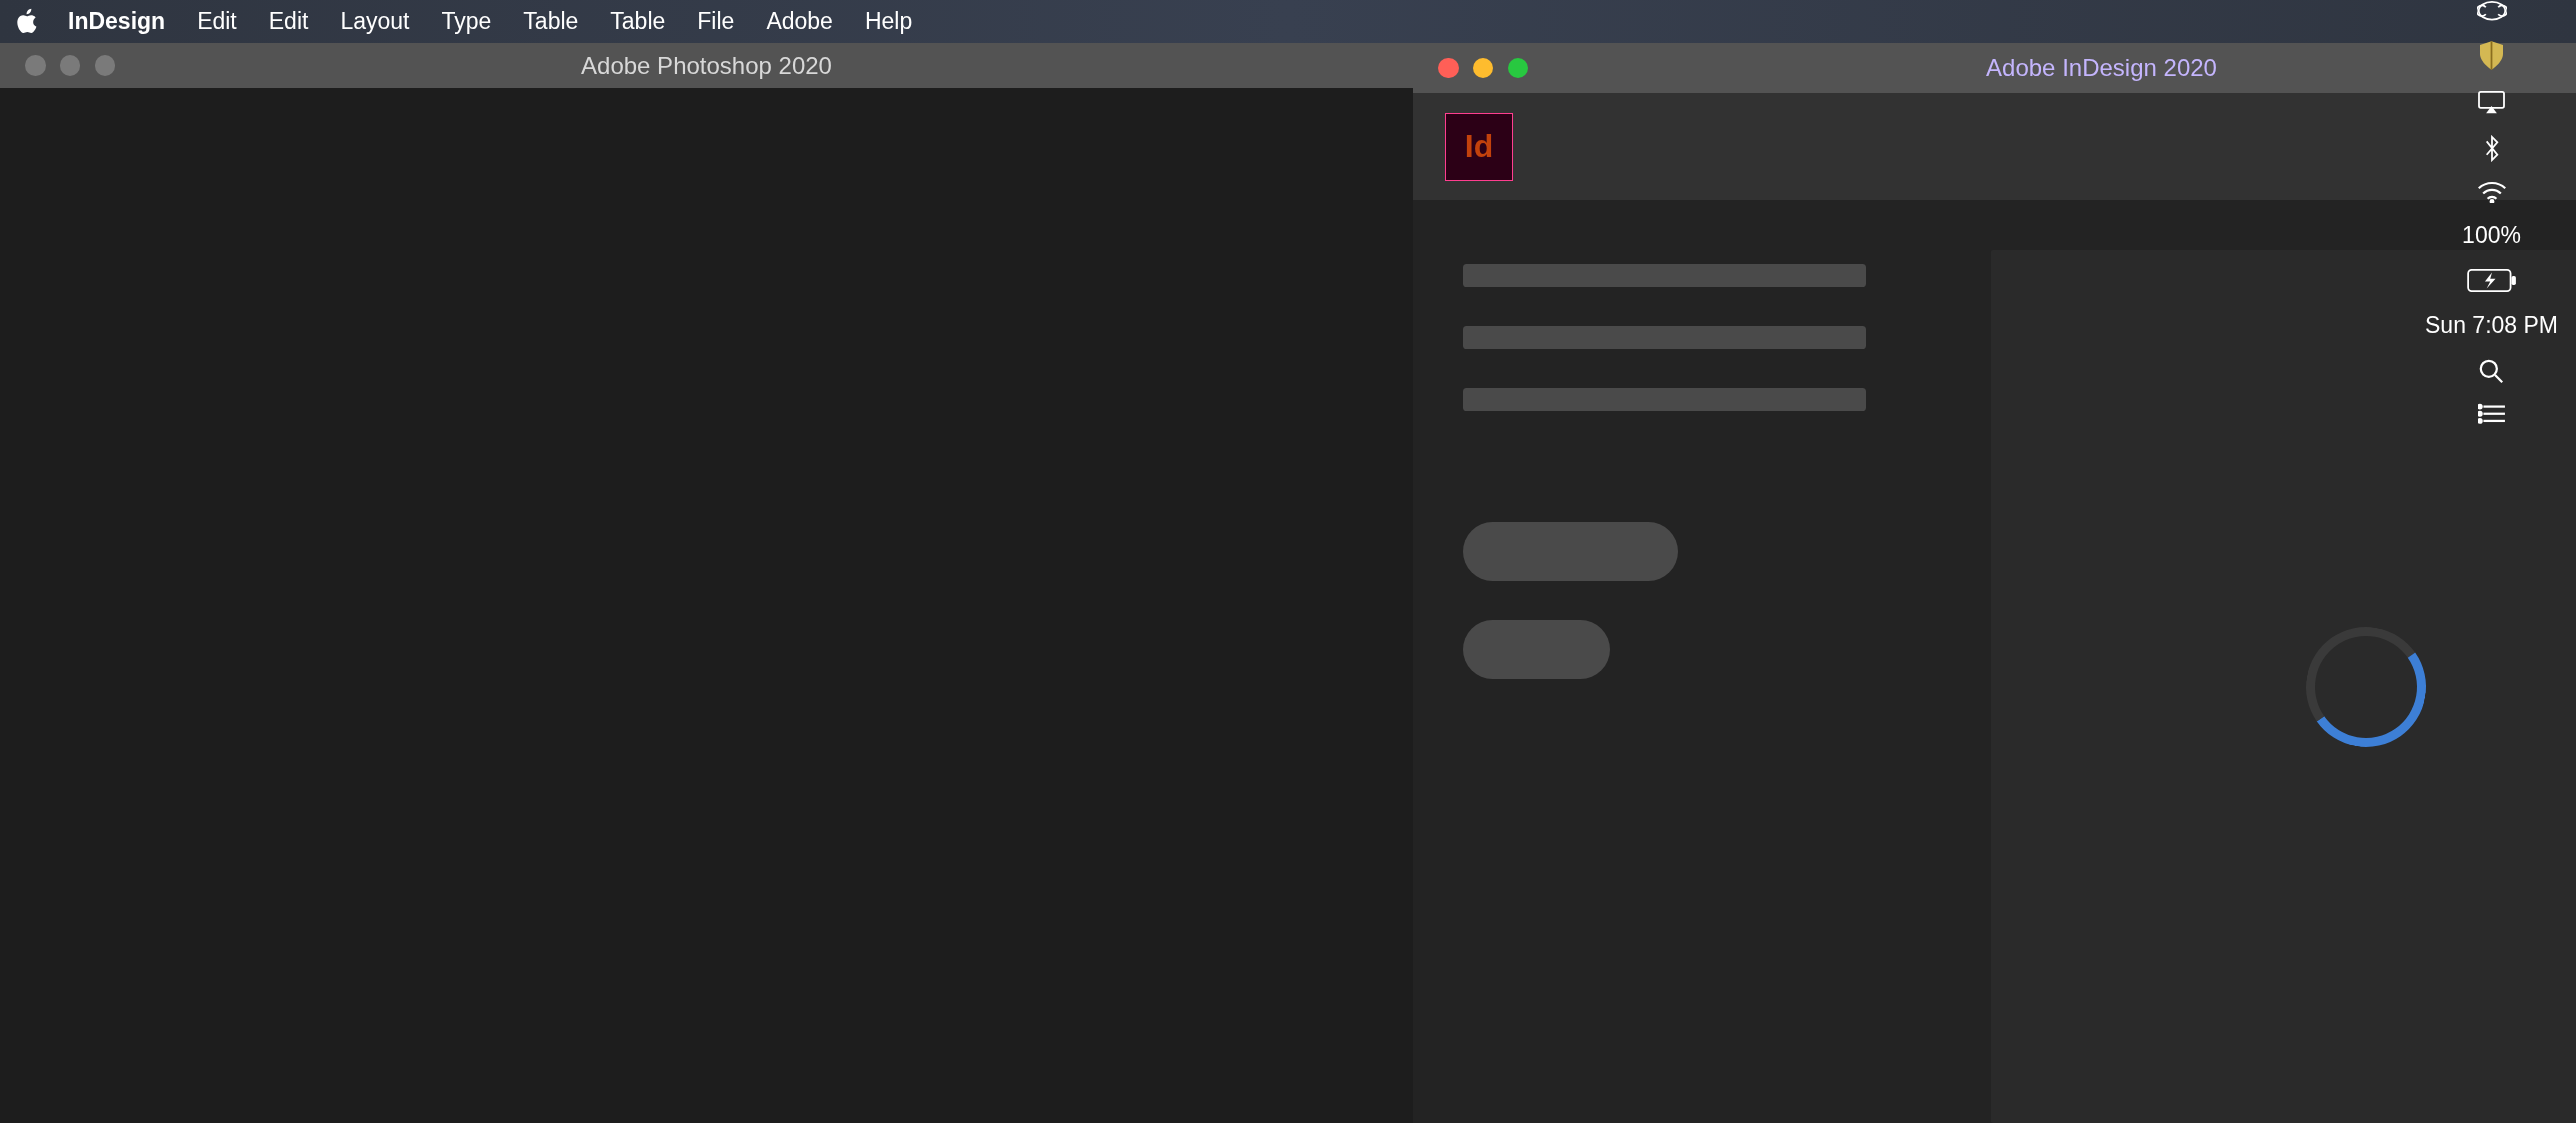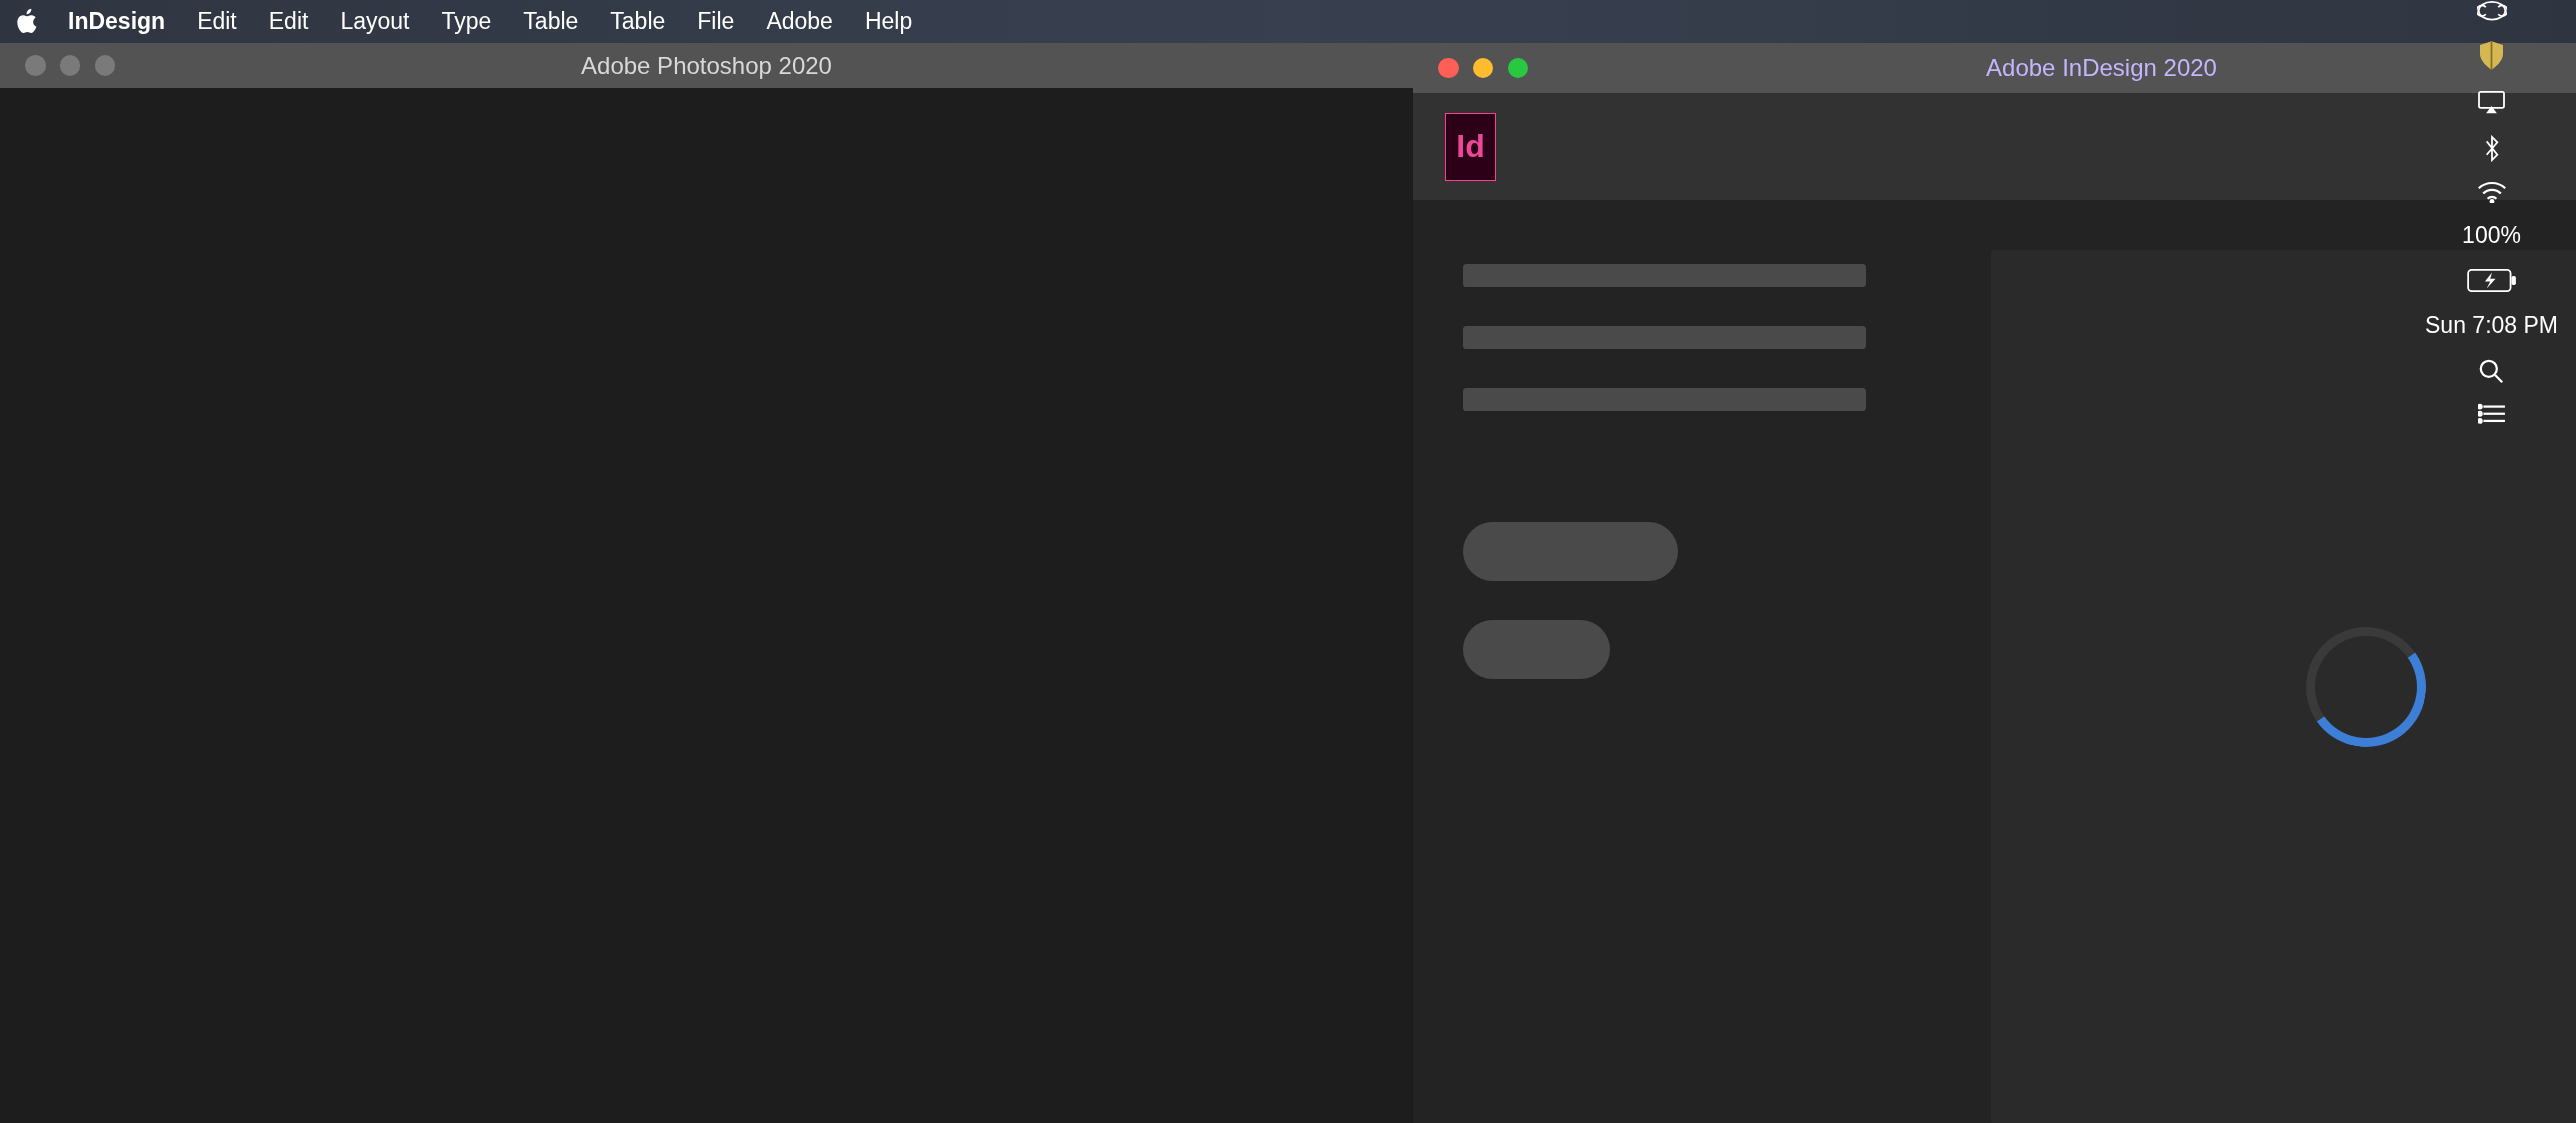--- a/index.html
+++ b/index.html
@@ -84,25 +84,25 @@
   
   .id-topbar {
     height: 107px;
     background: #323232;
     display:flex;
     align-items:center;
     padding: 0 32px;
     gap: 18px;
   }
   .id-logo {
-    width: 51px; height: 68px;
+    width: 68px; height: 68px;
     border: 1.8px solid #ff3e8f;
     background: #2c0016;
     display:flex; align-items:center; justify-content:center;
-    color:#ec4899;
+    color:#c2410c;
     font-weight:700;
     font-size: 32px;
     font-family: Arial, sans-serif;
   }
   .id-topbar .spacer { flex:1; }
   
   .id-body {
     flex:1;
     background: #232323;
     display:flex;

